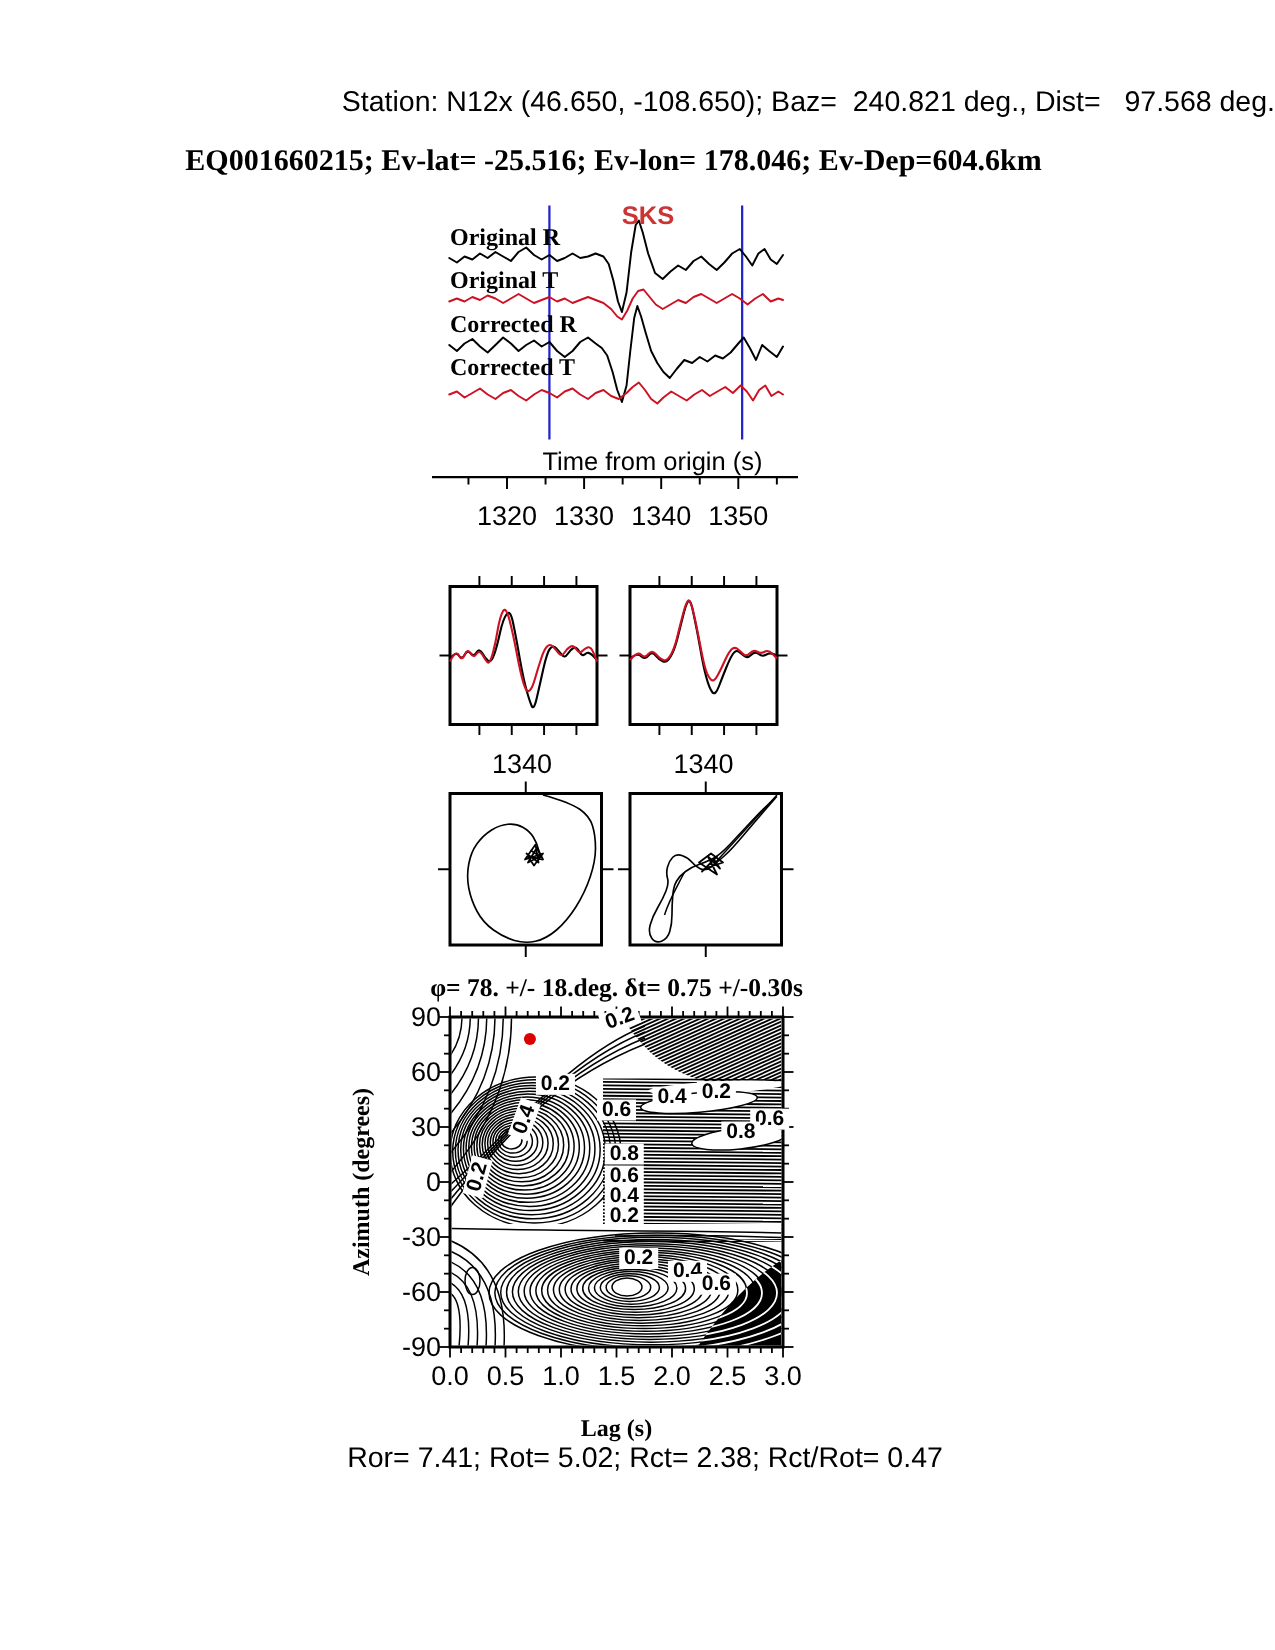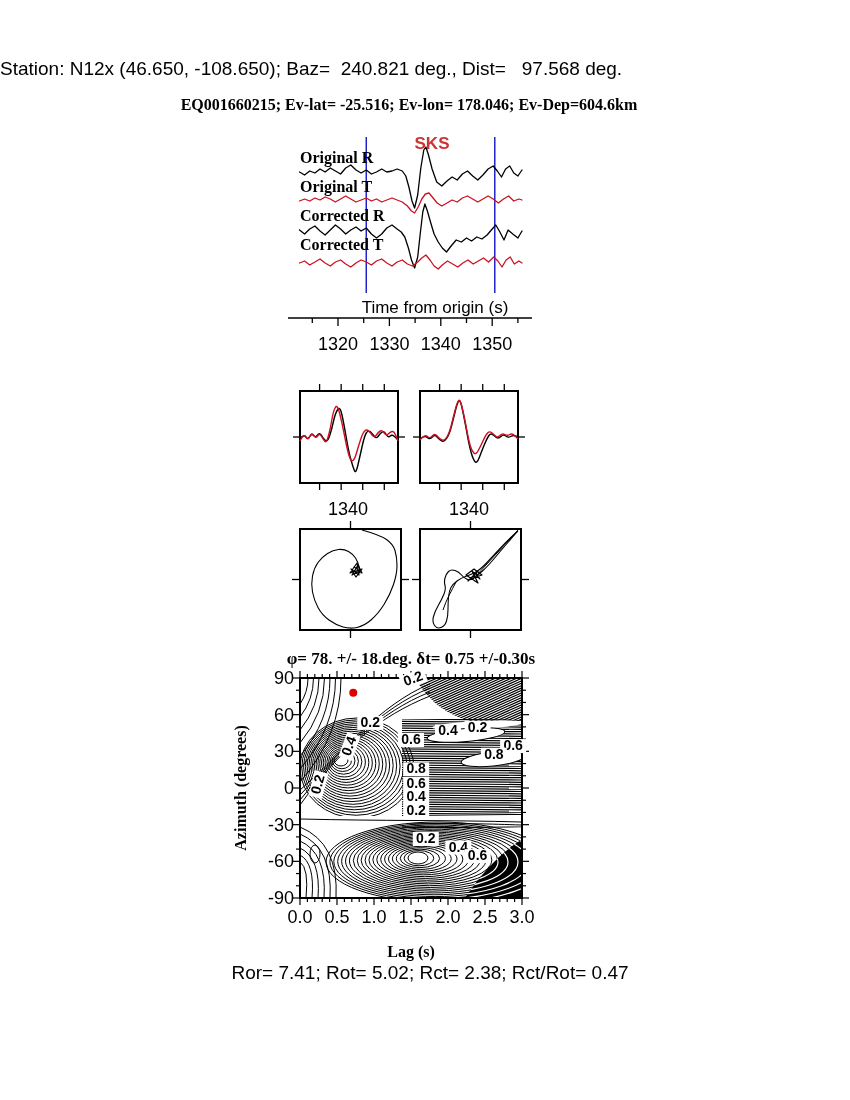--- a/index.html
+++ b/index.html
@@ -1,21 +1,21 @@
 <!DOCTYPE html>
 <html><head>
 <meta charset="utf-8">
 <style>
   html,body{margin:0;padding:0;background:#fff;}
   #page{position:relative;width:850px;height:1100px;background:#ffffff;overflow:hidden;
         font-family:"Liberation Sans",sans-serif;color:#000;}
-  .hline1{position:absolute;top:58px;left:0;width:850px;text-align:left;
+  .hline1{position:absolute;top:58px;left:0;width:850px;text-align:right;
           font-size:19px;white-space:pre;}
   .hline2{position:absolute;top:96px;left:0;width:818px;text-align:center;
-          font-family:"Liberation Serif",serif;font-weight:bold;font-size:16px;white-space:pre;}
+          font-family:"Liberation Serif",serif;font-weight:bold;font-size:20px;white-space:pre;}
   .footer{position:absolute;top:962px;left:0;width:860px;text-align:center;
           font-size:19px;white-space:pre;}
   svg{position:absolute;overflow:visible;}
   #traces-svg{left:280px;top:128px;}
   #compare-svg{left:280px;top:375px;}
   #particle-svg{left:280px;top:520px;}
   #contour-svg{left:230px;top:640px;}
 </style>
 </head>
 <body>

